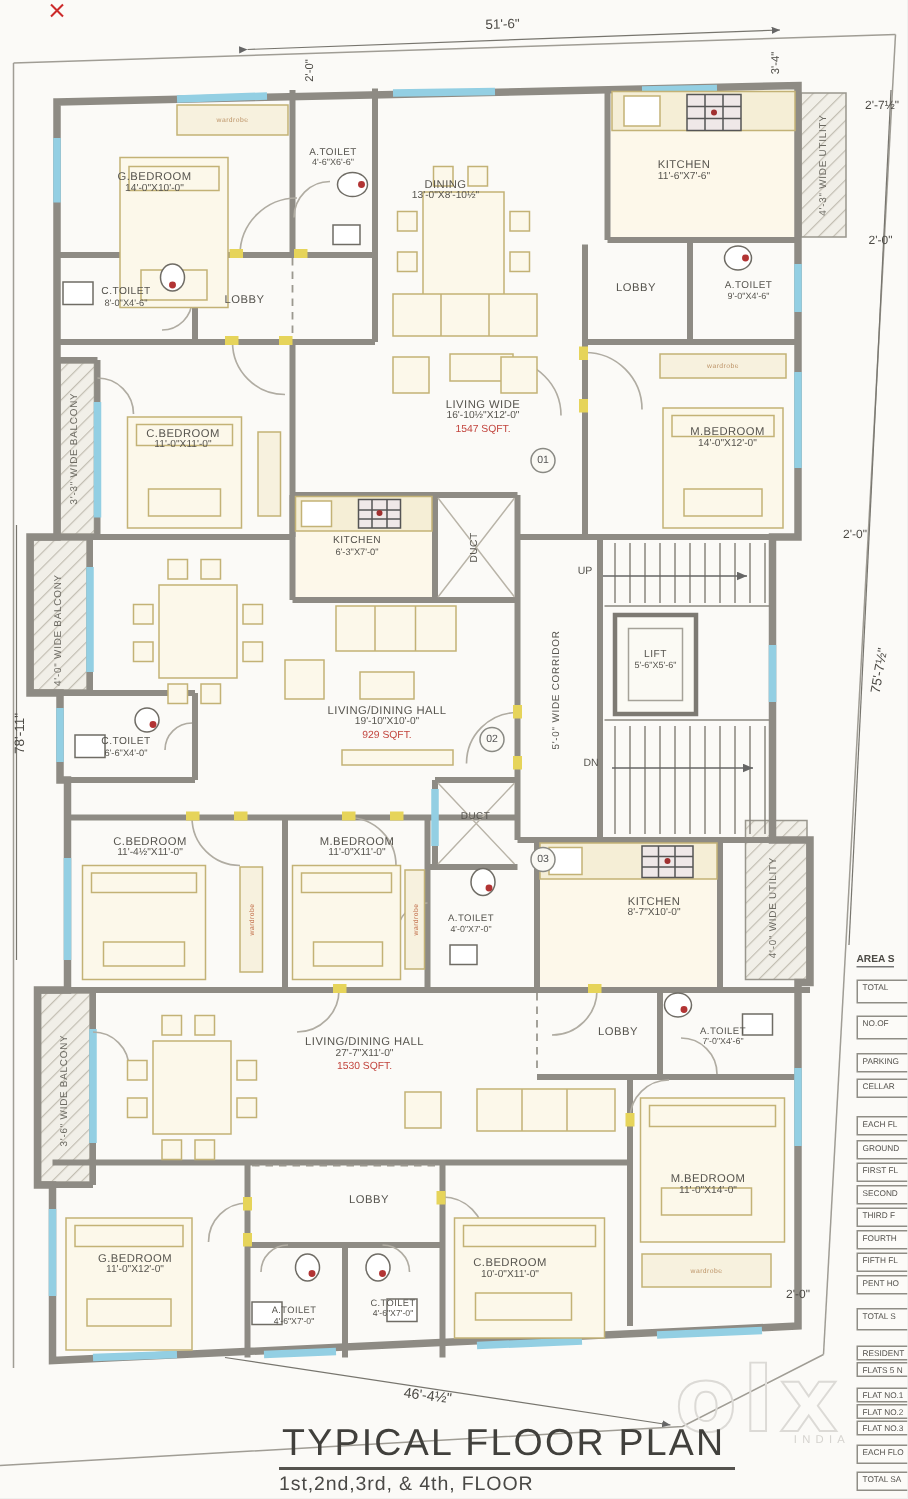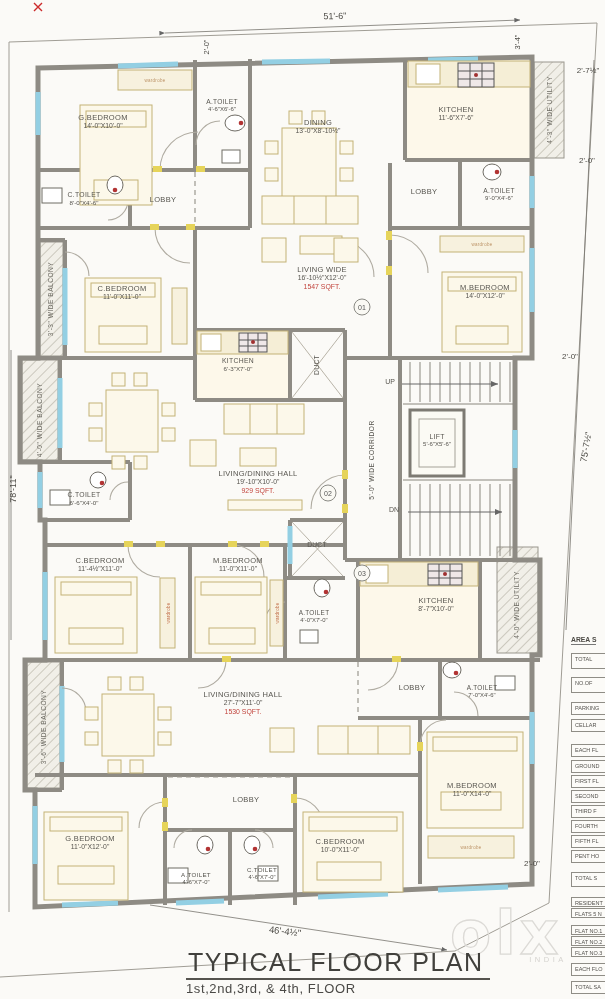--- a/index.html
+++ b/index.html
@@ -324,21 +324,21 @@
   <span class="nm" style="font-size:6.6px">A.TOILET</span>
   <span class="dm" style="font-size:6px">4'-6"X6'-6"</span>
 </div>
 <div class="lbl" style="left:84px;top:199px">
   <span class="nm" style="font-size:6.8px">C.TOILET</span>
   <span class="dm" style="font-size:6.2px">8'-0"X4'-6"</span>
 </div>
 <div class="lbl" style="left:163px;top:200px">
   <span class="nm">LOBBY</span>
 </div>
-<div class="lbl" style="left:318px;top:127px">
+<div class="lbl" style="left:297px;top:127px">
   <span class="nm">DINING</span>
   <span class="dm">13'-0"X8'-10½"</span>
 </div>
 <div class="lbl" style="left:456px;top:114px">
   <span class="nm">KITCHEN</span>
   <span class="dm">11'-6"X7'-6"</span>
 </div>
 <div class="lbl" style="left:424px;top:192px">
   <span class="nm">LOBBY</span>
 </div>

